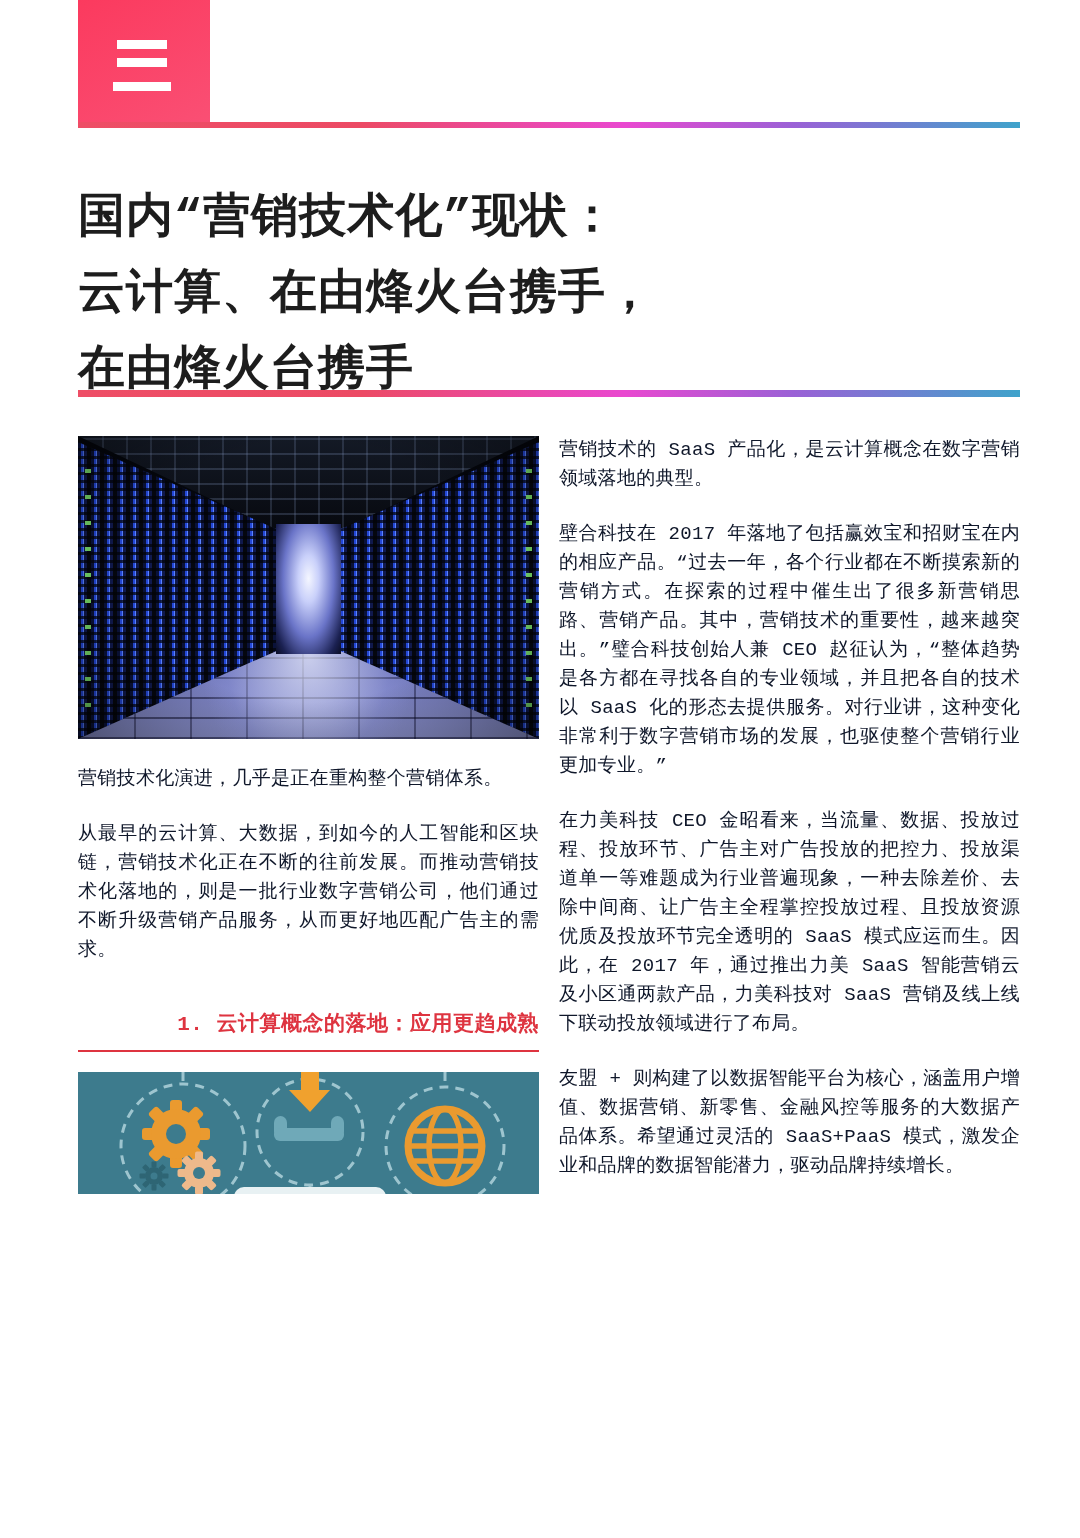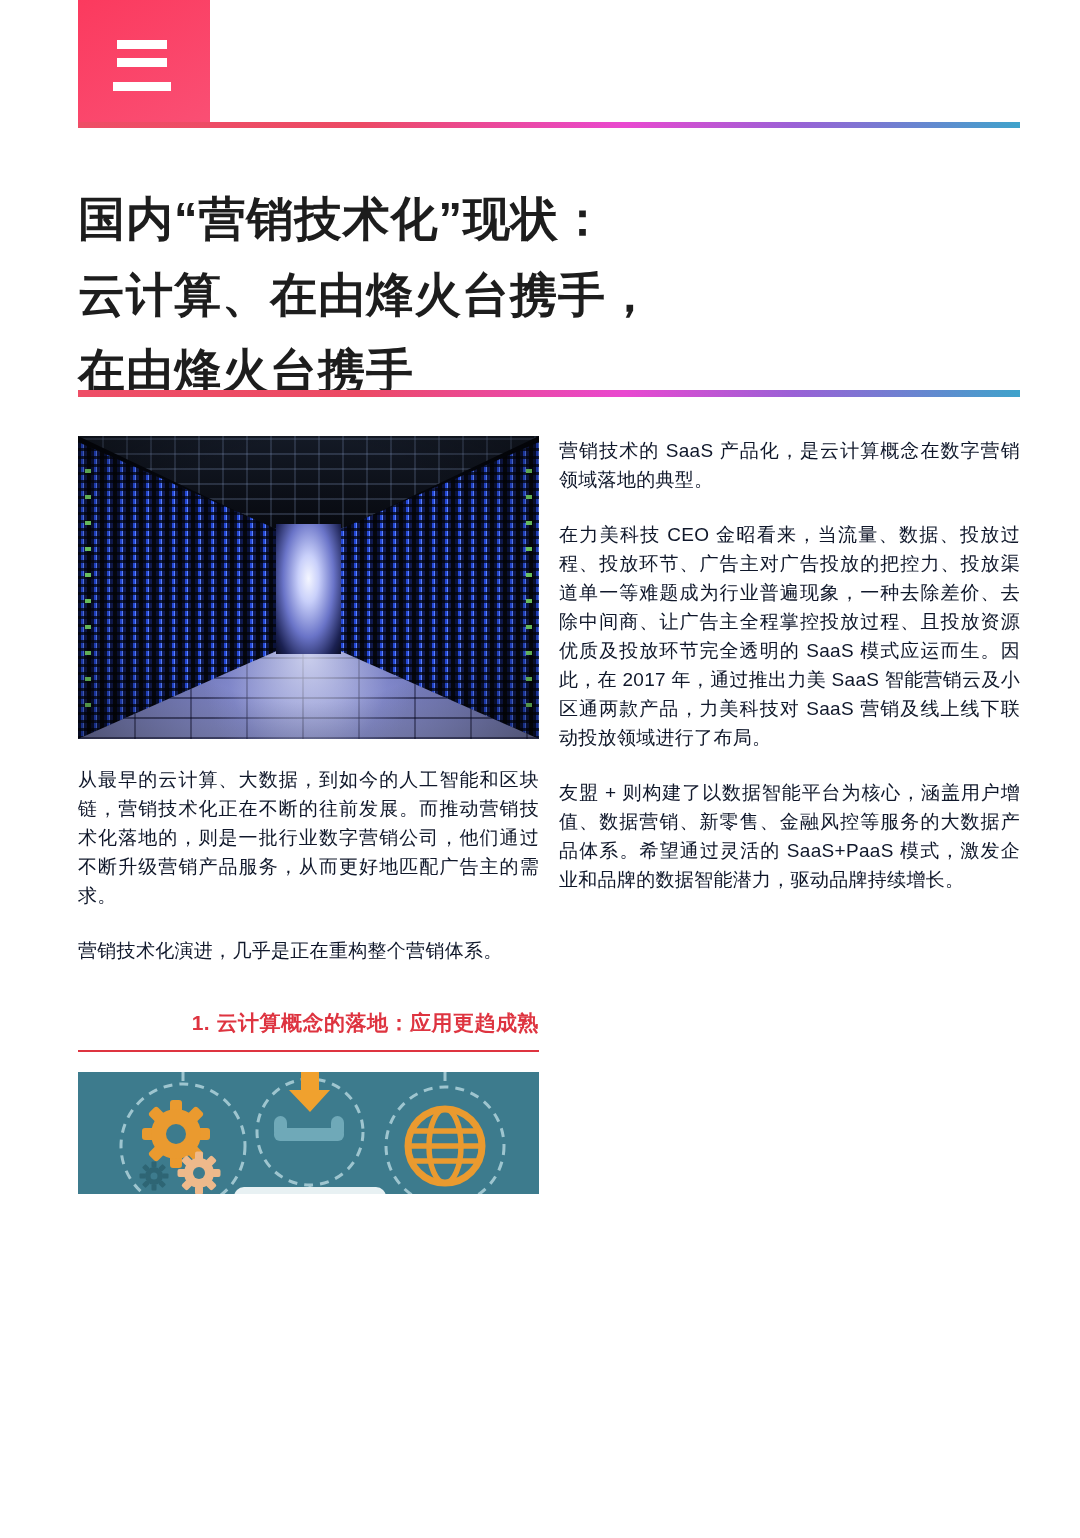--- a/index.html
+++ b/index.html
@@ -1,17 +1,17 @@
 <!DOCTYPE html>
 <html><head>
 <meta charset="utf-8">
 <style>
   html,body{margin:0;padding:0;}
   body{background:#ffffff;font-family:"Liberation Sans","DejaVu Sans",sans-serif;}
-  .page{position:relative;width:1080px;height:1194px;background:#fff;overflow:hidden;}
+  .page{position:relative;width:1080px;height:1194px;background:#fff;overflow:hidden;font-family:Liberation Mono, monospace;}
 
   
   .logo{position:absolute;left:78px;top:0;width:132px;height:122px;
         background:linear-gradient(150deg,#fb3a5e 0%,#fa4f74 100%);}
   .logo .bar{position:absolute;left:39px;height:9px;background:#fff;}
   .logo .b1{top:40px;width:50px;}
   .logo .b2{top:58px;width:50px;}
   .logo .b3{top:82px;left:35px;width:58px;}
   .grad-top{position:absolute;left:78px;top:122px;width:942px;height:6px;
         background:linear-gradient(90deg,#ee4e66 0%,#ec4a64 30%,#e948d0 58%,#9a61d6 76%,#3fa3cb 100%);}
@@ -102,22 +102,22 @@
         <div class="h-ceiling"></div>
         <div class="h-wl"></div>
         <div class="h-wr"></div>
         <div class="h-floor"></div>
         <div class="h-back"></div>
         <div class="h-green h-gl"></div>
         <div class="h-green h-gr"></div>
         <div class="h-vig"></div>
       </div>
 
+      <p>营销技术化演进，几乎是正在重构整个营销体系。</p>
       <p>从最早的云计算、大数据，到如今的人工智能和区块链，营销技术化正在不断的往前发展。而推动营销技术化落地的，则是一批行业数字营销公司，他们通过不断升级营销产品服务，从而更好地匹配广告主的需求。</p>
-      <p>营销技术化演进，几乎是正在重构整个营销体系。</p>
 
       <h2 class="sec-head">1. 云计算概念的落地：应用更趋成熟</h2>
       <div class="sec-rule"></div>
 
       <div class="illus">
         <svg viewBox="0 0 461 246" preserveAspectRatio="none">
           <rect width="461" height="246" fill="#3d7b8d"></rect>
 
           <g stroke="#a9ced7" stroke-width="3" stroke-dasharray="9 7" fill="none" opacity=".9">
             <circle cx="105" cy="74" r="62"></circle>
@@ -242,20 +242,21 @@
               <rect x="335" y="243" width="26" height="5" fill="#8fc3cd"></rect>
               <rect x="365" y="243" width="30" height="5" fill="#cfe3e7"></rect>
             </g>
           </g>
         </svg>
       </div>
     </div>
 
     <div class="col">
       <p>营销技术的 SaaS 产品化，是云计算概念在数字营销领域落地的典型。</p>
+      <p>壁合科技在 2017 年落地了包括赢效宝和招财宝在内的相应产品。“过去一年，各个行业都在不断摸索新的营销方式。在探索的过程中催生出了很多新营销思路、营销产品。其中，营销技术的重要性，越来越突出。”璧合科技创始人兼 CEO 赵征认为，“整体趋势是各方都在寻找各自的专业领域，并且把各自的技术以 SaaS 化的形态去提供服务。对行业讲，这种变化非常利于数字营销市场的发展，也驱使整个营销行业更加专业。”</p>
       <p>在力美科技 CEO 金昭看来，当流量、数据、投放过程、投放环节、广告主对广告投放的把控力、投放渠道单一等难题成为行业普遍现象，一种去除差价、去除中间商、让广告主全程掌控投放过程、且投放资源优质及投放环节完全透明的 SaaS 模式应运而生。因此，在 2017 年，通过推出力美 SaaS 智能营销云及小区通两款产品，力美科技对 SaaS 营销及线上线下联动投放领域进行了布局。</p>
       <p>友盟 + 则构建了以数据智能平台为核心，涵盖用户增值、数据营销、新零售、金融风控等服务的大数据产品体系。希望通过灵活的 SaaS+PaaS 模式，激发企业和品牌的数据智能潜力，驱动品牌持续增长。</p>
     </div>
   </div>
 
   <div class="footer">
     <div class="f-brand">MORKETING</div>
     <div class="f-dash">—</div>
     <div class="f-tag">全 球 营 销</div>
     <div class="f-tag f-tag2">第 一 媒 体 平 台</div>

